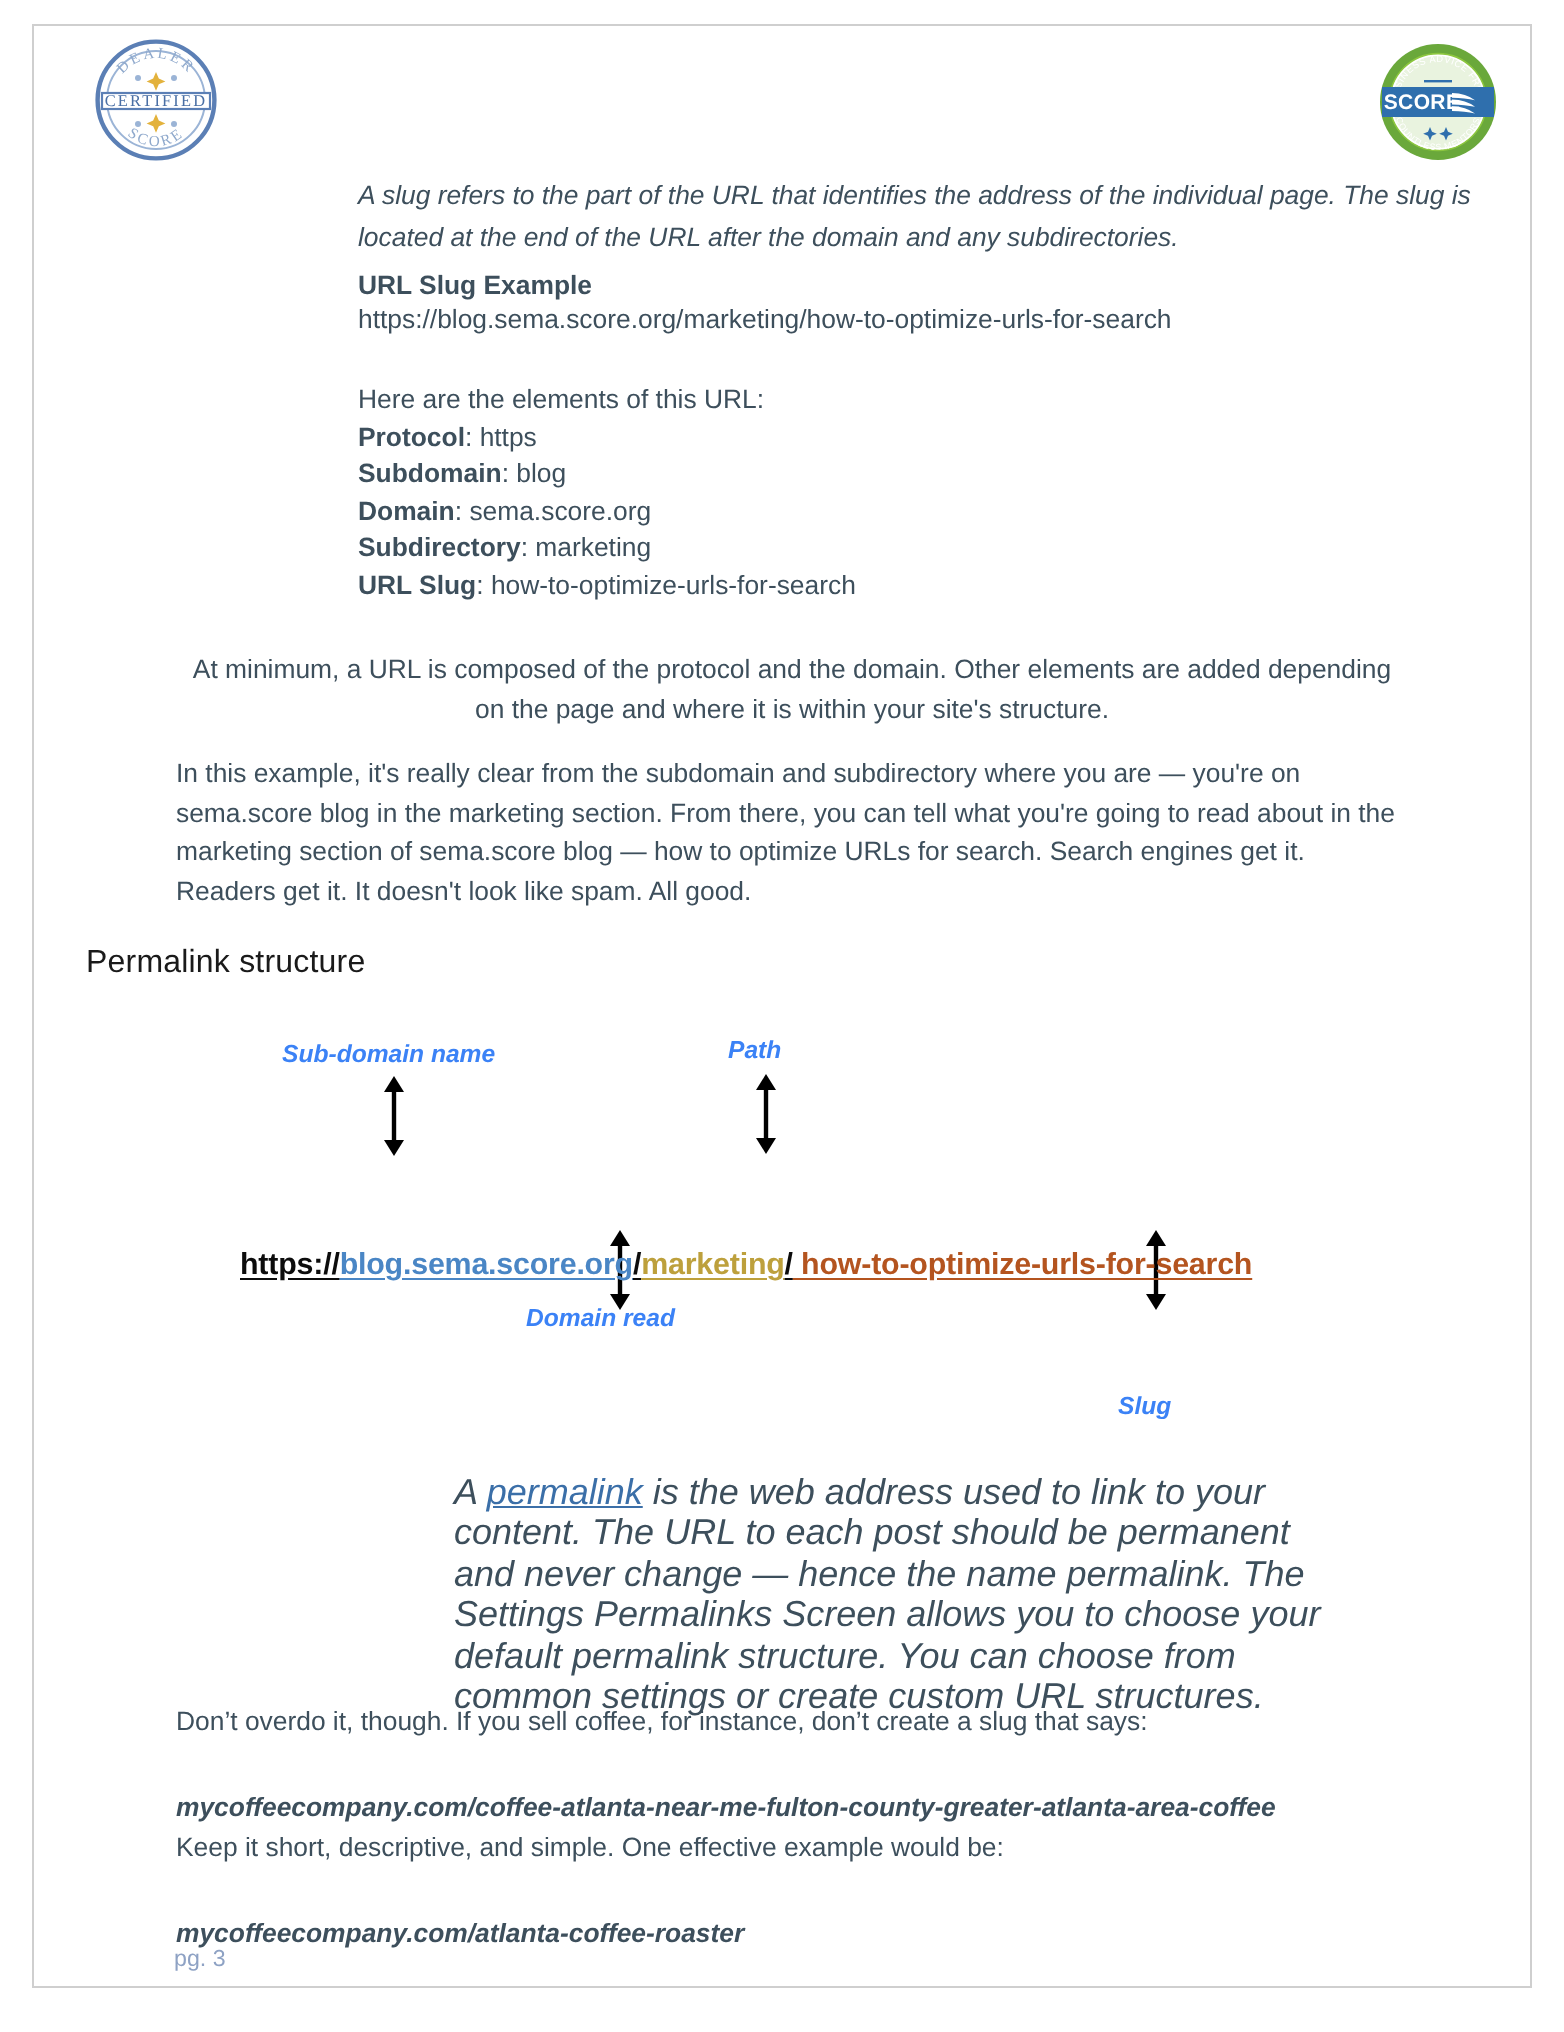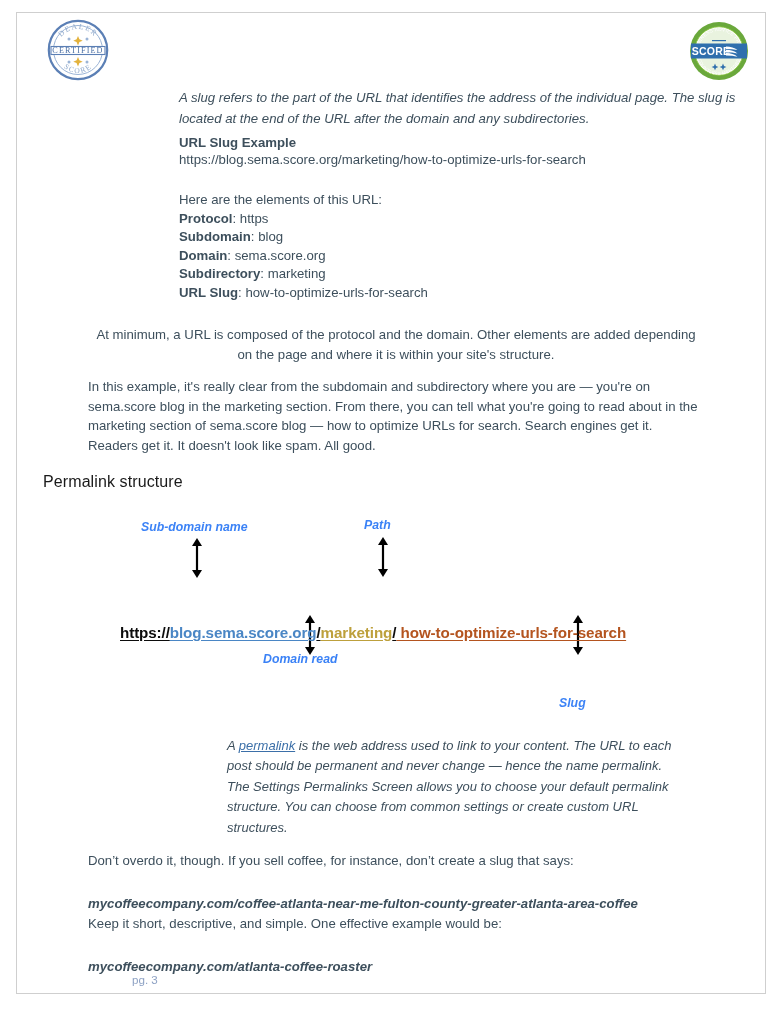--- a/index.html
+++ b/index.html
@@ -118,40 +118,39 @@
   .seg-path   { color: #bda03c; }
   .seg-slug   { color: #b4541f; }
 
   
   .p-permalink {
     position: absolute;
     left: 227px;
     top: 736px;
     width: 452px;
     font-style: italic;
-    font-size: 13px;
+    font-size: 18px;
     line-height: 20.4px;
     color: #3d4f5c;
   }
   .permalink-link {
     color: #3b6fa8;
     text-decoration: underline;
   }
 
   .p-overdo { top: 851px; line-height: 19.4px; }
   .p-overdo .ex { font-weight: bold; font-style: italic; margin-top: 24px; }
 
   
   .footer-pg {
     position: absolute;
     left: 87px;
     top: 973px;
     font-size: 11.6px;
     color: #8ea2c4;
-    margin-left: 45px;
   }
 </style>
 </head>
 <body>
 
 <div class="page">
 
   <div class="page-border"></div>
 
   <div class="hdr-left-logo">

